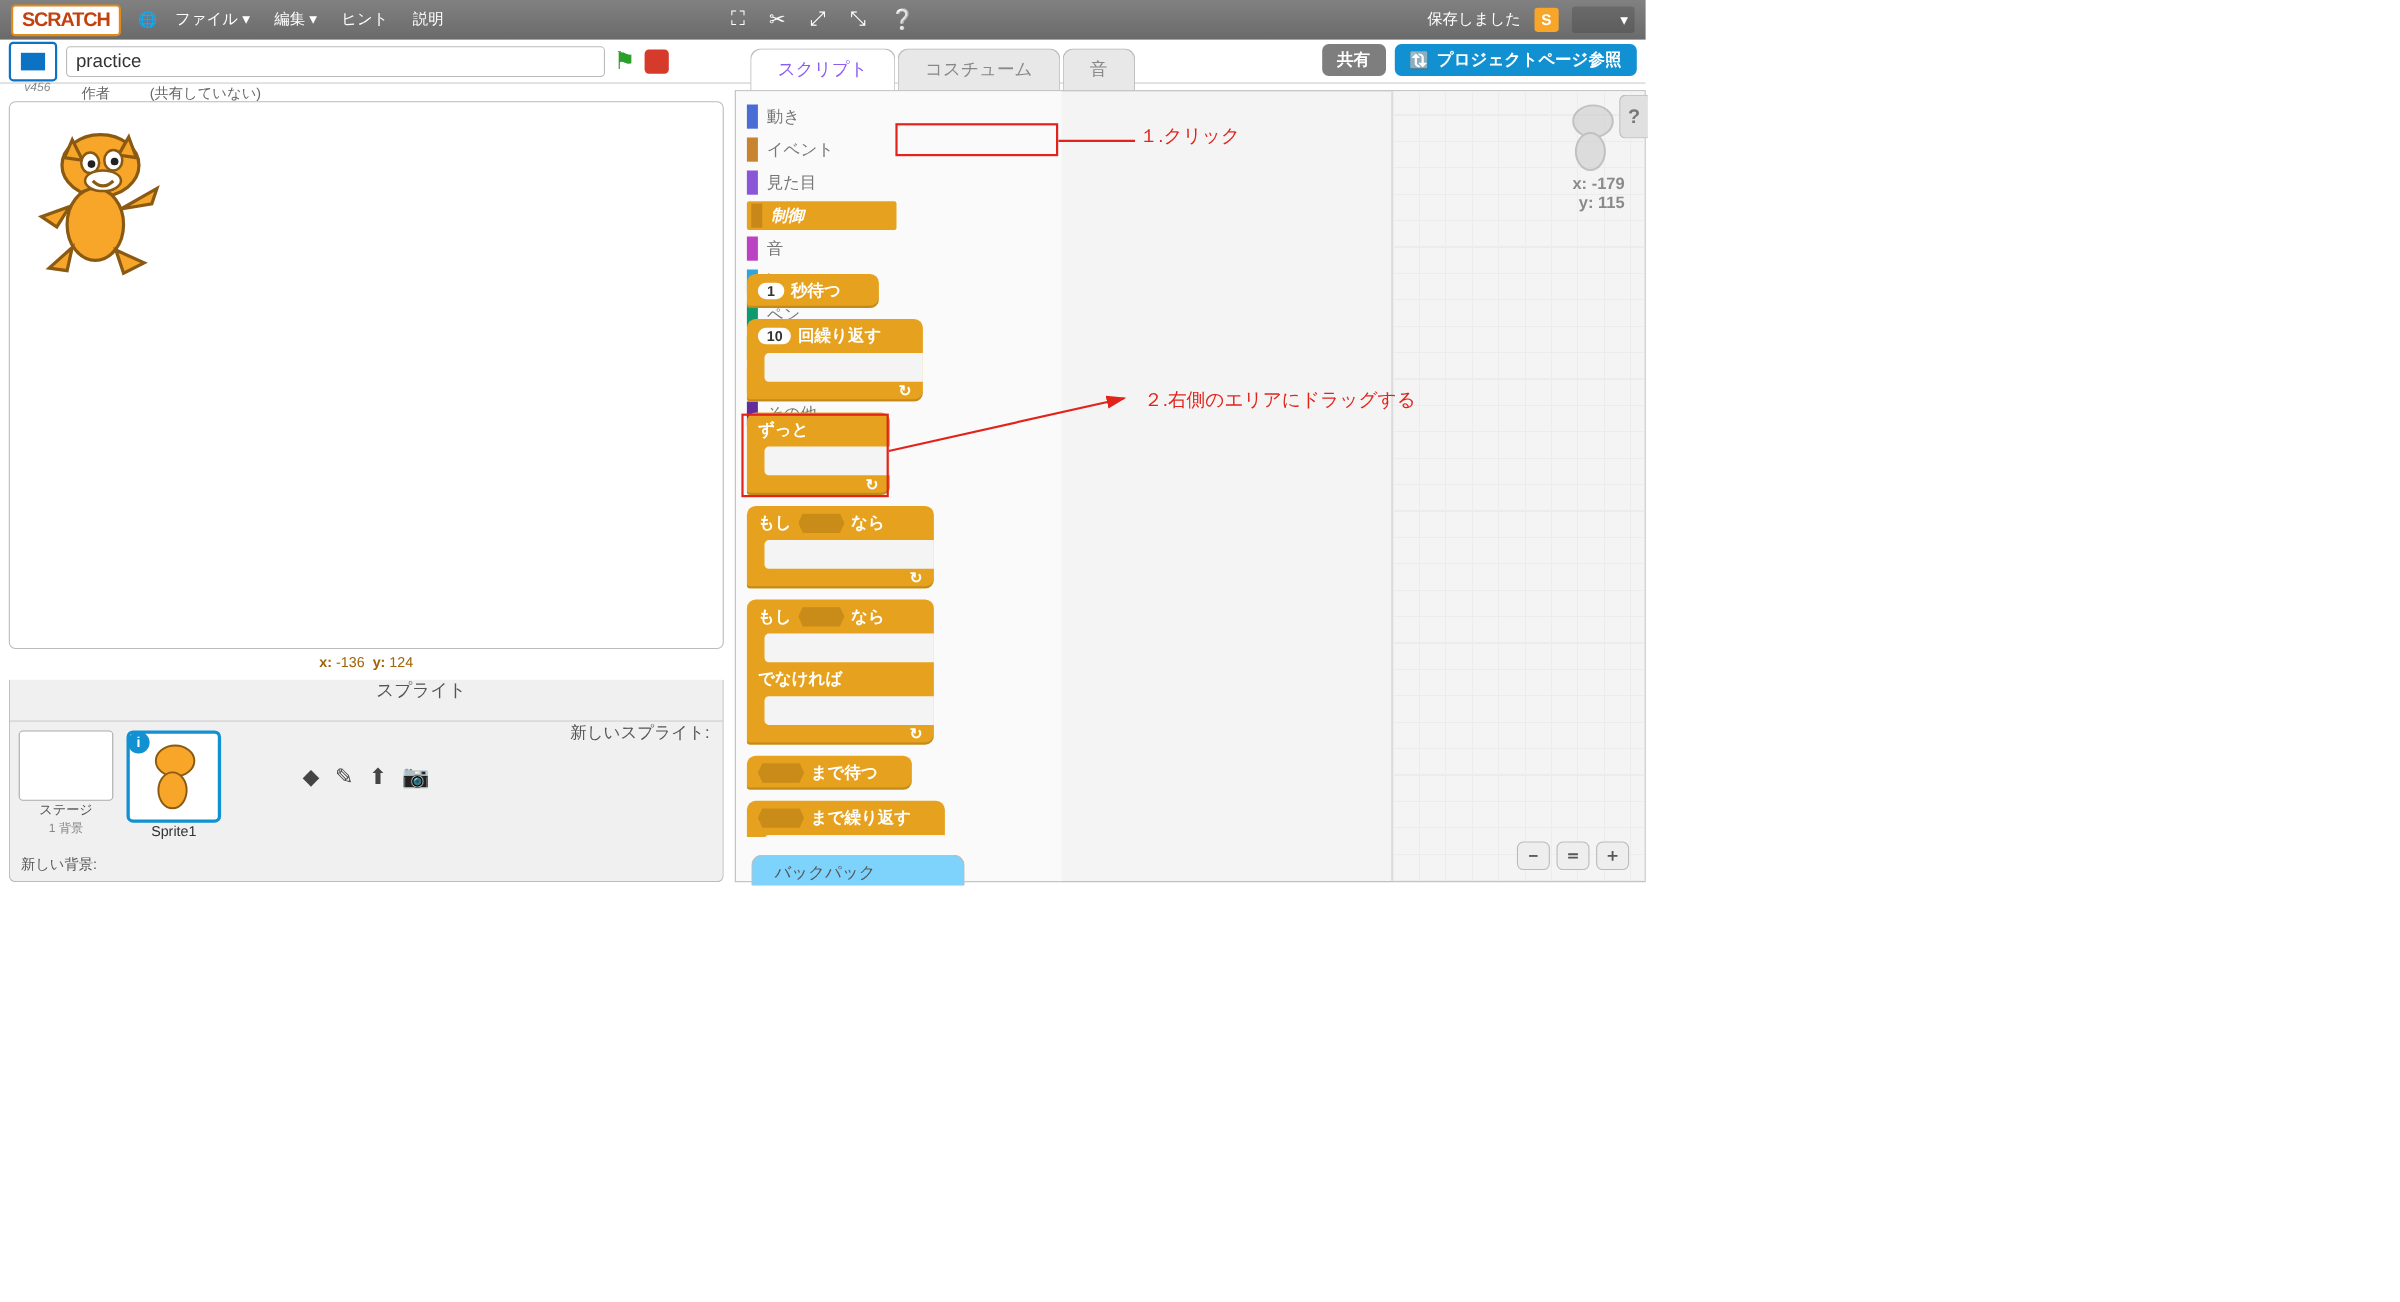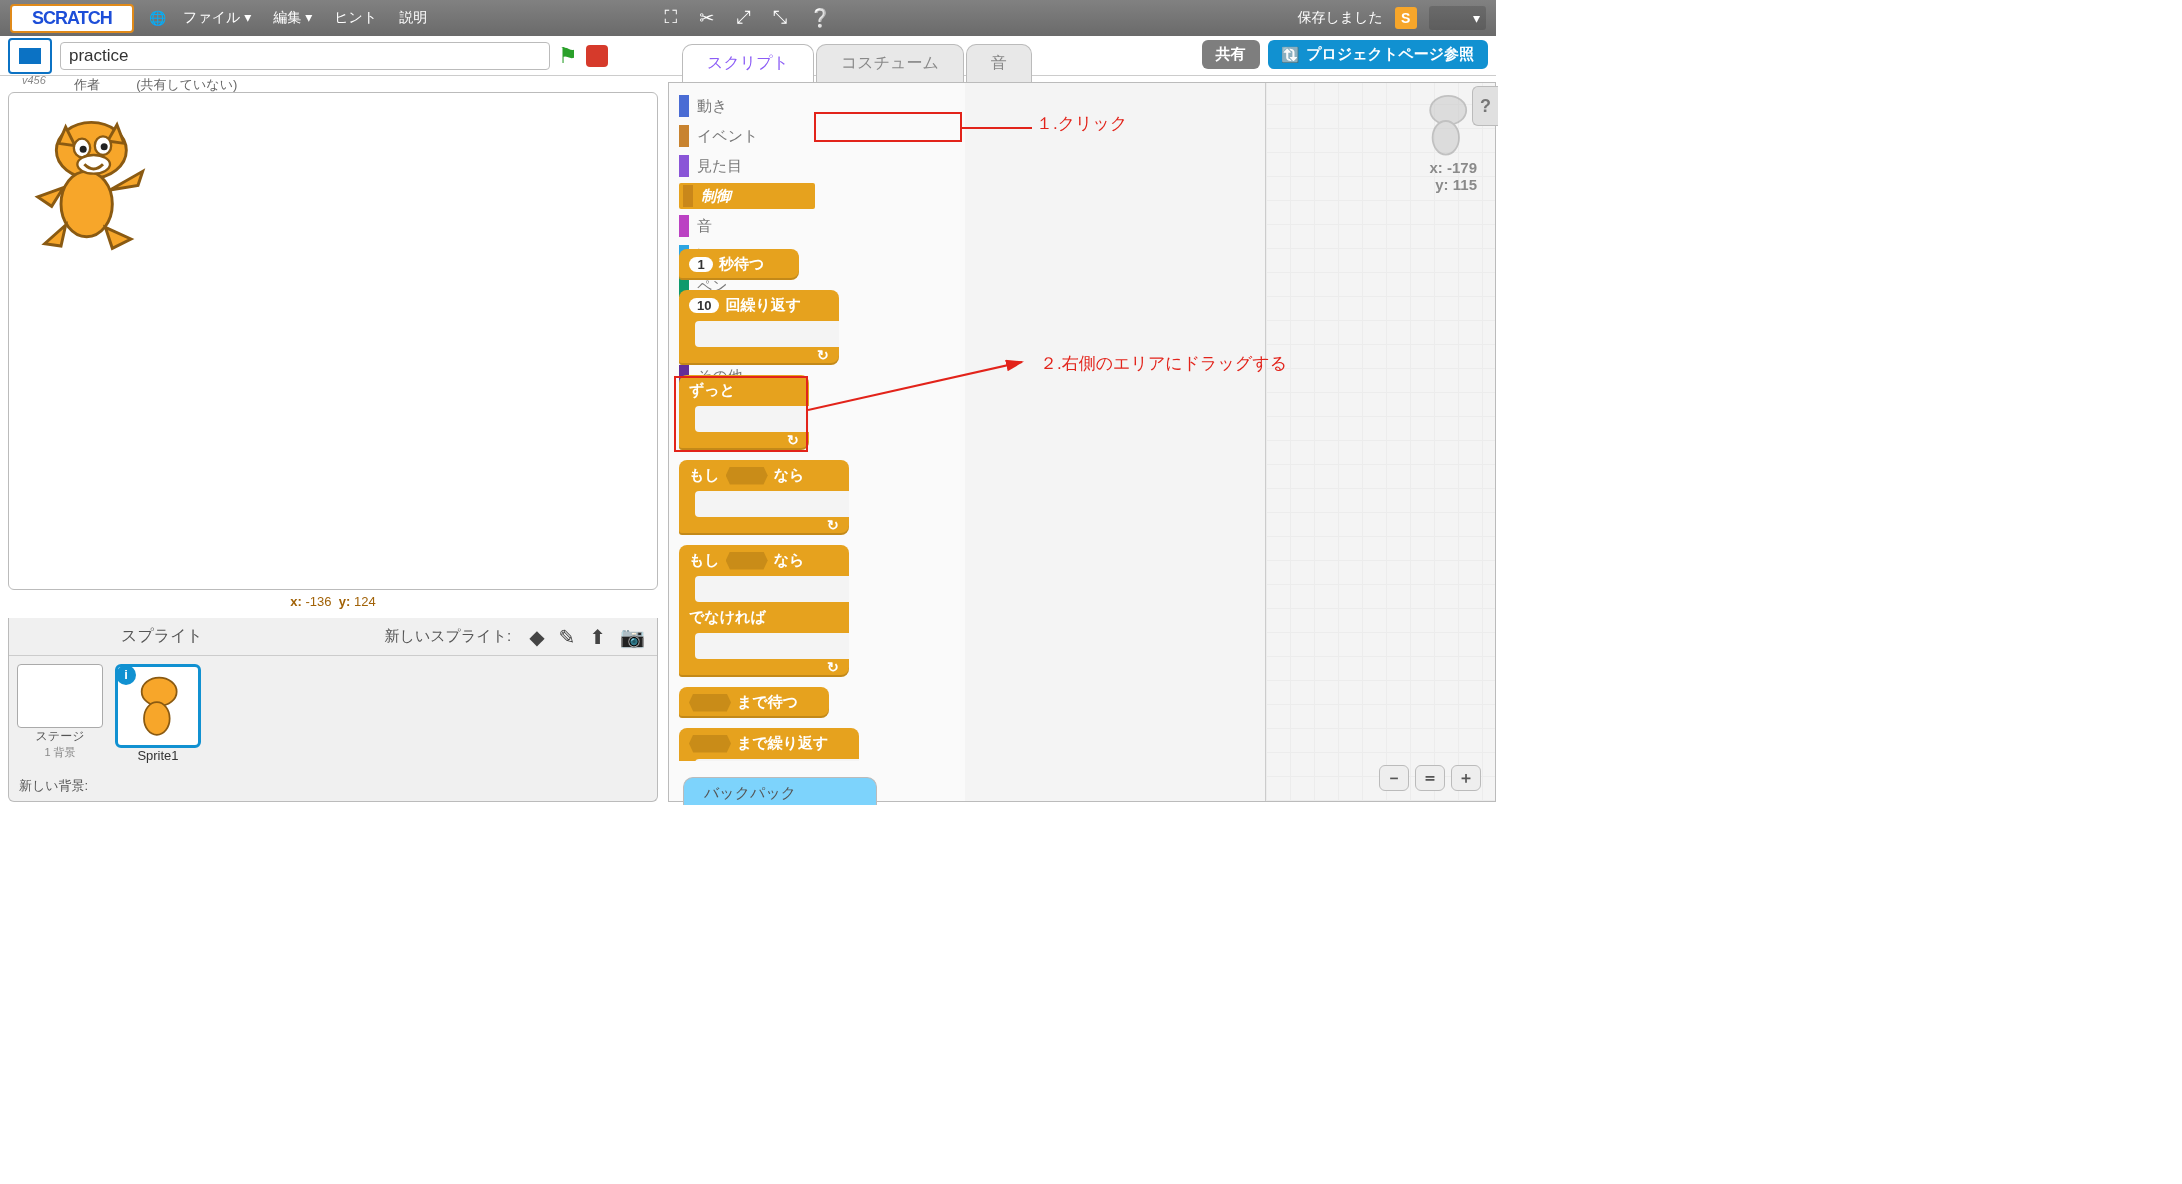--- a/index.html
+++ b/index.html
@@ -1,21 +1,21 @@
 <!DOCTYPE html>
 <html><head>
 <meta charset="utf-8">
 <style>
 * { margin:0; padding:0; box-sizing:border-box; font-family:"Hiragino Sans","Meiryo",sans-serif; }
 body { background:#fff; width:2182px; height:1184px; transform:scale(1); transform-origin:top left; overflow:hidden; }
 .app { width:1496px; height:812px; position:relative; }
 
 
 .topbar { height:36px; background:linear-gradient(#818181,#6a6a6a); display:flex; align-items:center; color:#fff; font-size:14px; padding:0 10px; gap:16px;}
-.logo { background:#fff; color:#1d4ed8; font-weight:900; font-size:18px; padding:2px 20px; border-radius:4px; letter-spacing:-1px; border:2px solid #e08a1a;}
+.logo { background:#fff; color:#c2410c; font-weight:900; font-size:18px; padding:2px 8px; border-radius:4px; letter-spacing:-1px; border:2px solid #e08a1a;}
 .topbar .menu { display:flex; gap:22px; align-items:center;}
 .topbar .menu span { cursor:pointer; }
 .topbar .center-icons { position:absolute; left:50%; transform:translateX(-50%); display:flex; gap:22px; font-size:18px;}
 .topbar .right { margin-left:auto; display:flex; gap:12px; align-items:center;}
 .user-icon { width:22px; height:22px; background:#f7a62a; border-radius:3px; display:flex; align-items:center; justify-content:center; font-size:14px; font-weight:bold;}
 .user-drop { background:rgba(0,0,0,.15); padding:4px 20px 4px 10px; border-radius:3px; position:relative;}
 .user-drop::after{content:"▾"; position:absolute; right:6px;}
 
 
 .secondbar { height:40px; display:flex; align-items:center; padding:0 8px; gap:8px; border-bottom:1px solid #ccc; position:relative;}
@@ -31,21 +31,21 @@
 .v456{ position:absolute; left:22px; top:74px; font-size:11px; color:#888;font-style:italic;}
 
 
 .stage-wrap{ position:absolute; left:8px; top:92px; width:650px;}
 .stage{ width:650px; height:498px; border:1px solid #bbb; background:#fff; border-radius:6px; position:relative;}
 .cat{ position:absolute; left:20px; top:20px; width:120px; height:140px;}
 .stage-coords{ text-align:center; font-size:13px; color:#a16207; padding:4px 6px;}
 
 
 .sprite-panel{ position:absolute; left:8px; top:618px; width:650px; border:1px solid #bbb; border-top:none; background:#f0f0f0; border-radius:0 0 6px 6px;}
-.sprite-head{ height:38px; display:flex; align-items:center; padding:0 12px; gap:18px; border-bottom:1px solid #ccc;}
+.sprite-head{ height:38px; display:flex; align-items:center; padding:0 12px; gap:18px; border-bottom:1px solid #ccc;flex-direction:column;}
 .sprite-head .title{ font-size:16px; color:#555; margin-left:100px;}
 .sprite-head .newlabel{ margin-left:auto; font-size:15px; color:#555;}
 .sprite-head .icons{ display:flex; gap:14px; font-size:20px; color:#444;}
 .sprite-body{ display:flex; padding:8px; gap:12px; align-items:flex-start;}
 .stage-thumb{ width:86px; text-align:center; font-size:12px; color:#555;}
 .stage-thumb .thumb{ width:86px; height:64px; background:#fff; border:1px solid #aaa; border-radius:4px;}
 .sprite-item{ width:86px; text-align:center; font-size:13px; color:#333;}
 .sprite-item .thumb{ width:86px; height:84px; border:3px solid #1191d1; border-radius:6px; background:#fff; position:relative;}
 .sprite-item .i{ position:absolute; left:-2px; top:-2px; width:20px; height:20px; background:#1191d1; color:#fff; border-radius:50%; font-size:13px; font-weight:bold; line-height:20px;}
 .newbg{ font-size:13px; color:#555; padding:6px 10px;}

